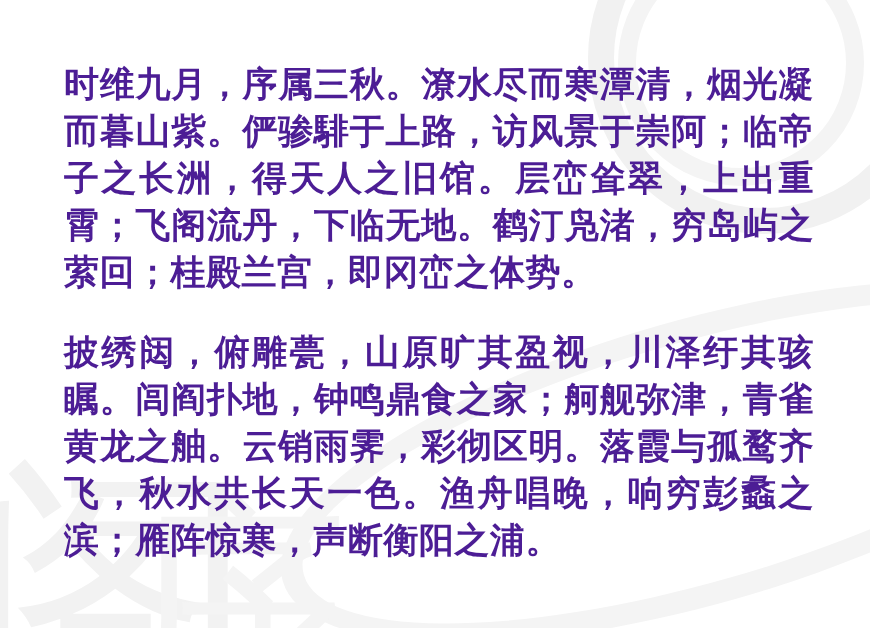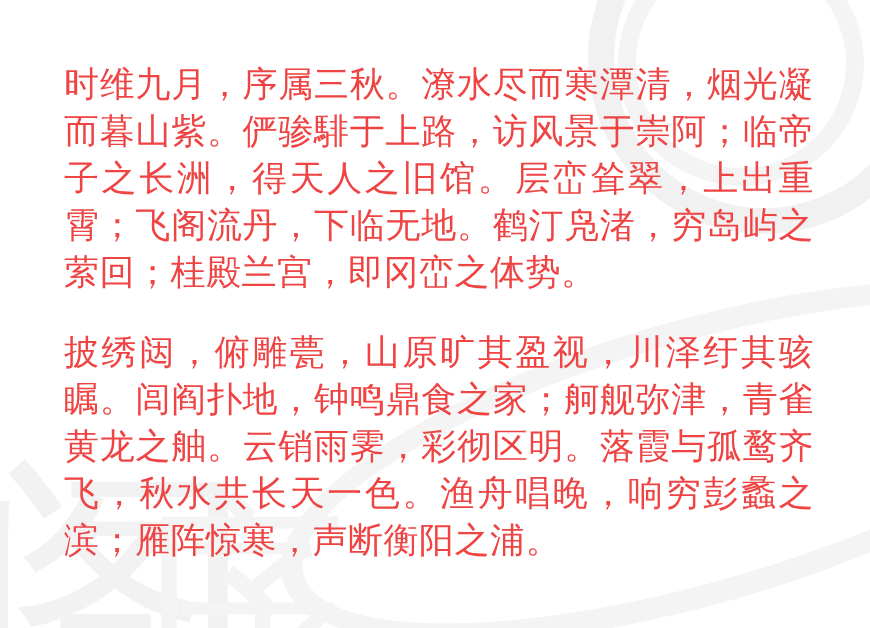--- a/index.html
+++ b/index.html
@@ -73,26 +73,26 @@
   .page {
     position: relative;
     z-index: 2;
     padding: 62px 56px 0 64px;
     box-sizing: border-box;
   }
 
   .paragraph {
     font-size: 35px;
     line-height: 1.34;
-    color: #ef4444;
+    color: #4c1d95;
     letter-spacing: 0.5px;
     text-align: justify;
     text-justify: inter-ideograph;
     margin: 0 0 34px 0;
-    font-weight: 400;
+    font-weight: 700;
   }
   .paragraph:last-child {
     margin-bottom: 0;
   }
 </style>
 </head>
 <body>
 
 <div class="watermark-layer">
   <div class="wm-ring r1"></div>

